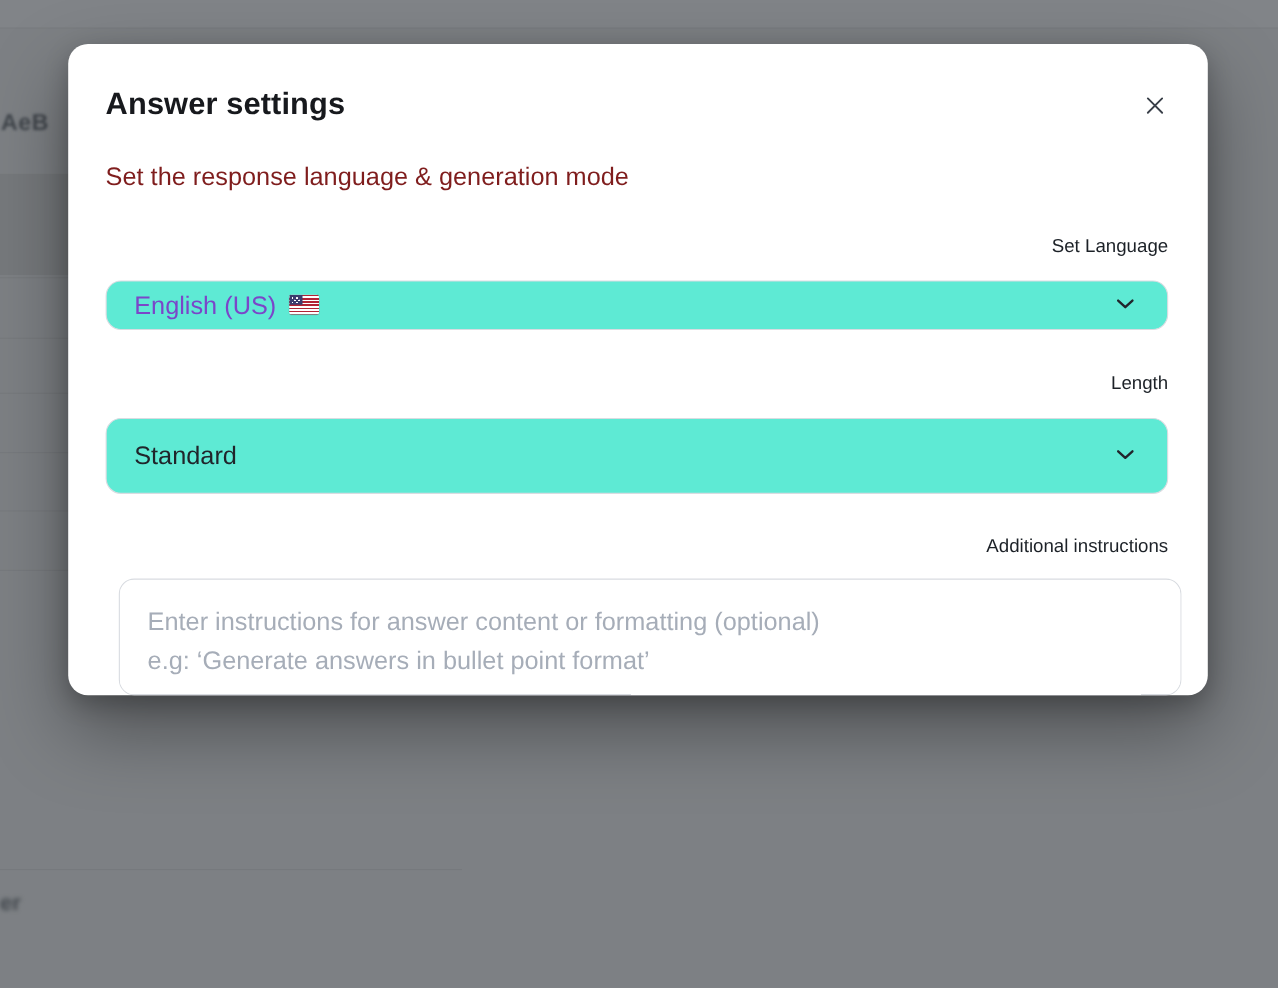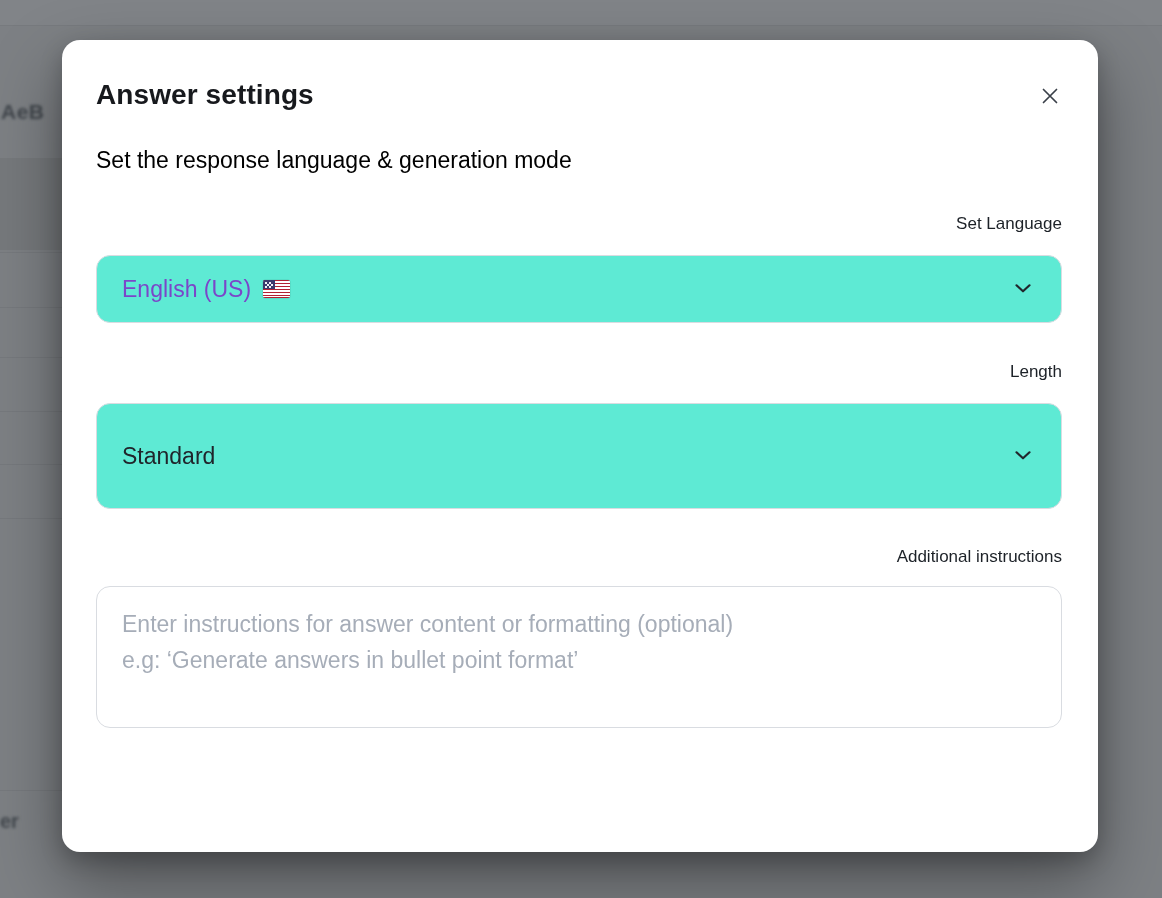--- a/index.html
+++ b/index.html
@@ -37,21 +37,21 @@
   .bg-line.l7 { top: 790px; }
   .bg-text-bottom {
     position: absolute; left: 0; top: 810px;
     font-size: 20px; font-weight: 700; color: #43484e;
     filter: blur(1.8px);
   }
 
   
   .modal {
     position: absolute; left: 62px; top: 40px;
-    width: 1036px; height: 812px;
+    width: 1036px; height: 592px;
     background: #ffffff;
     border-radius: 18px;
     box-shadow: 0 30px 70px rgba(0,0,0,0.38), 0 8px 22px rgba(0,0,0,0.22);
     padding: 38px 36px 0 34px;
     display: flex; flex-direction: column;
   }
 
   .modal-header { display: flex; align-items: flex-start; justify-content: space-between; }
   .modal-title {
     font-size: 28px; font-weight: 700; color: #17191d; line-height: 34px;
@@ -59,21 +59,21 @@
   }
   .close-btn {
     background: none; border: none; cursor: pointer;
     width: 32px; height: 32px; margin-top: 2px; margin-right: -4px;
     display: flex; align-items: center; justify-content: center;
   }
   .close-btn svg { display: block; }
 
   .modal-subtitle {
     margin-top: 35px;
-    font-size: 23px; color: #000000; line-height: 26px;
+    font-size: 23px; color: #7f1d1d; line-height: 26px;
   }
 
   .field-label {
     font-size: 17px; color: #1c2127; line-height: 24px; text-align: right;
   }
   .label-language { margin-top: 39px; }
   .label-length { margin-top: 37px; }
   .label-instructions { margin-top: 36px; }
 
   .select-box {
@@ -132,20 +132,21 @@
     margin-top: 17px;
     width: 100%; height: 142px;
     border: 1px solid #d9dce1;
     border-radius: 14px;
     resize: none;
     padding: 19px 25px;
     font-family: "Liberation Sans", "DejaVu Sans", sans-serif;
     font-size: 23px; line-height: 36px;
     color: #20252b;
     outline: none;
+    margin-left: 12px;
   }
   .instructions-input::placeholder { color: #a6adb8; }
 
   .modal-footer {
     margin-top: 42px;
     display: flex; justify-content: flex-end;
   }
   .apply-btn {
     min-width: 100px; height: 51px;
     border: none; border-radius: 14px;

